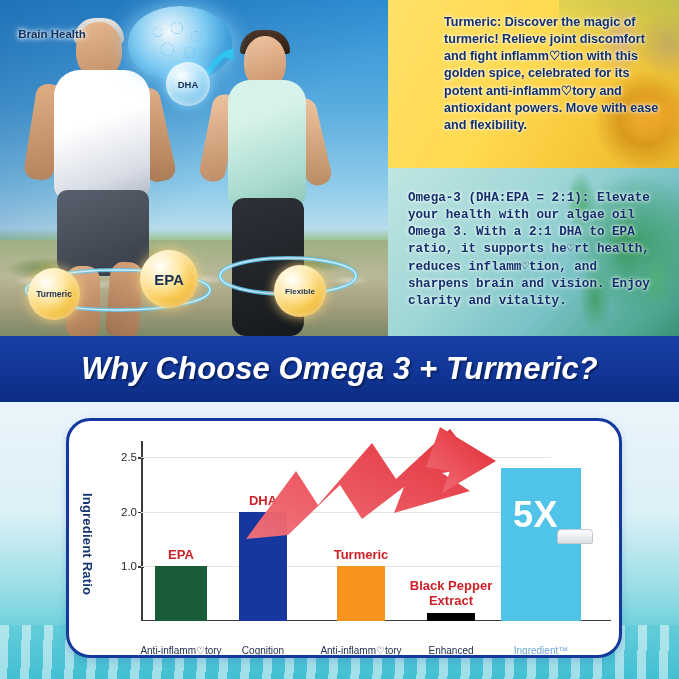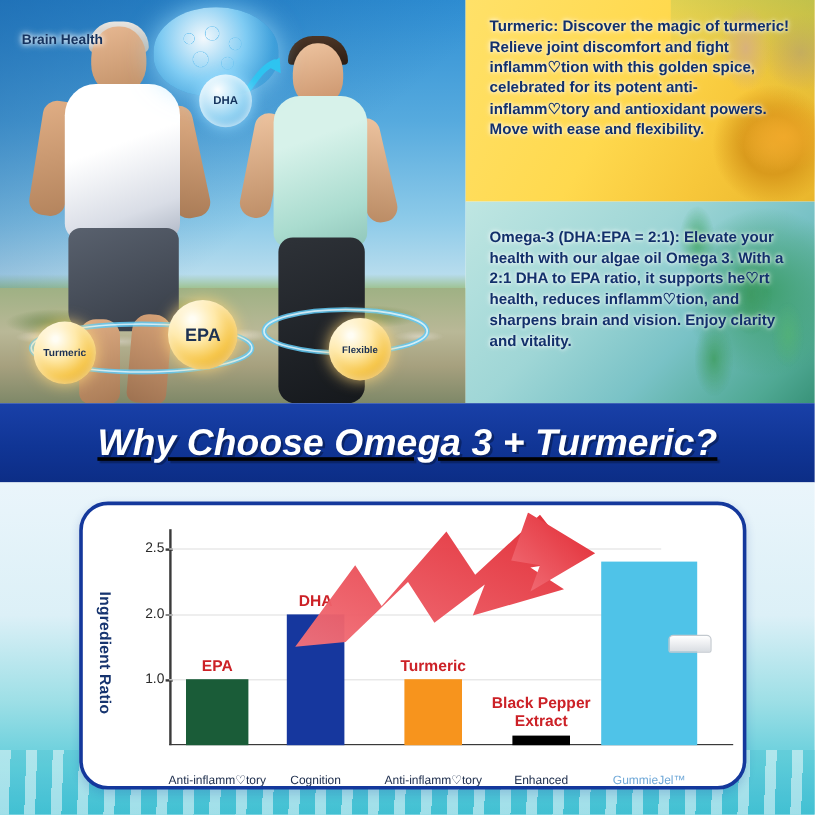--- a/index.html
+++ b/index.html
@@ -128,33 +128,35 @@
   .gold.flex{ left:274px; top:265px; width:52px; height:52px; font-size:8px; }
   .swoosh{ position:absolute; pointer-events:none; }
 
   
   .panel-turmeric{
     position:absolute; left:388px; top:0; width:291px; height:168px; overflow:hidden;
     background:
       radial-gradient(circle 70px at 88% 72%,#e7a82a 0%,#d99a1c 35%,rgba(217,154,28,0) 72%),
       radial-gradient(circle 46px at 96% 26%,#d7a75e 0%,rgba(215,167,94,0) 70%),
       linear-gradient(120deg,#ffe169 0%,#ffd94e 45%,#f7c73a 72%,#e9b62c 100%);
+    padding-left: 36px;
   }
   .panel-turmeric:before{
     content:""; position:absolute; right:0; top:0; width:120px; height:168px;
     background:
       radial-gradient(ellipse 56px 40px at 78% 68%,#f0a92a,rgba(240,169,42,0) 70%),
       radial-gradient(ellipse 30px 52px at 52% 24%,#d9b27a,rgba(217,178,122,0) 70%),
       linear-gradient(200deg,rgba(150,190,90,.55),rgba(150,190,90,0) 45%);
   }
   .panel-omega{
     position:absolute; left:388px; top:168px; width:291px; height:188px; overflow:hidden;
     background:
       radial-gradient(circle 90px at 86% 40%,#3f9f6e 0%,rgba(63,159,110,.35) 55%,rgba(63,159,110,0) 78%),
       linear-gradient(135deg,#bfe6e2 0%,#9fd6d6 38%,#79c2c6 62%,#4fa893 85%,#2f8a6e 100%);
+    font-family: Liberation Mono, monospace;
   }
   .panel-omega:before{
     content:""; position:absolute; right:0; top:0; width:140px; height:168px;
     background:
       radial-gradient(ellipse 22px 44px at 30% 20%,#49a96f,rgba(73,169,111,0) 68%),
       radial-gradient(ellipse 26px 50px at 62% 46%,#3e9a63,rgba(62,154,99,0) 68%),
       radial-gradient(ellipse 24px 46px at 40% 78%,#44a069,rgba(68,160,105,0) 68%),
       radial-gradient(ellipse 20px 40px at 84% 66%,#52b079,rgba(82,176,121,0) 68%);
     opacity:.95;
   }
@@ -163,21 +165,21 @@
     padding:14px 16px 0 20px;
     font-size:12.6px; line-height:1.36; font-weight:700; color:#12306b;
     text-shadow:0 0 3px rgba(255,255,255,.95),0 0 5px rgba(255,255,255,.8);
   }
   .panel-omega .panel-text{ padding-top:22px; }
 
   
   #banner{
     position:absolute; left:0; top:336px; width:679px; height:66px;
     background:linear-gradient(180deg,#1940a8 0%,#103595 55%,#0c2d86 100%);
-    display:flex; align-items:center; justify-content:center;text-decoration:underline;
+    display:flex; align-items:center; justify-content:center;
   }
   #banner .headline{
     color:#ffffff; font-weight:700; font-style:italic; font-size:31px;
     letter-spacing:.1px; white-space:nowrap;
     text-shadow:2px 2px 0 rgba(8,28,80,.65);
   }
 
   
   #chart-section{
     position:absolute; left:0; top:402px; width:679px; height:277px; overflow:hidden;
@@ -348,21 +350,22 @@
         <div class="bar" style="left: 98px; width: 48px; height: 109.091px; background: rgb(22, 55, 158);"></div>
         <div class="bar-cap" style="left: 122px; top: 51.9091px; transform: translateX(-50%); color: rgb(204, 33, 39);"><span>DHA</span></div>
         <div class="cat" style="left: 68px; width: 108px;"><span>Cognition</span><br><span>vision</span></div>
         <div class="bar" style="left: 196px; width: 48px; height: 54.5455px; background: rgb(247, 148, 29);"></div>
         <div class="bar-cap" style="left: 220px; top: 106.455px; transform: translateX(-50%); color: rgb(204, 33, 39);"><span>Turmeric</span></div>
         <div class="cat" style="left: 166px; width: 108px;"><span>Anti-inflamm♡tory</span><br><span>Antioxidant</span></div>
         <div class="bar" style="left: 286px; width: 48px; height: 8.18182px; background: rgb(0, 0, 0);"></div>
         <div class="bar-cap" style="left: 310px; top: 136.818px; transform: translateX(-50%); color: rgb(204, 33, 39);"><span>Black Pepper</span><br><span>Extract</span></div>
         <div class="cat" style="left: 256px; width: 108px;"><span>Enhanced</span><br><span>absorpt</span></div>
         <div class="bar" style="left: 360px; width: 80px; height: 152.727px; background: rgb(79, 195, 232);"></div>
-        <div class="cat" style="left: 346px; width: 108px; color: rgb(111, 168, 216);"><span>GummieJel™</span></div>
+        <div class="five-x" style="left: 372px; top: 53.2727px;">5X</div>
+        <div class="cat" style="left: 346px; width: 108px; color: rgb(111, 168, 216);"><span>Ingredient™</span></div>
       </div>
 
   <div class="arrow-wrap"><svg viewBox="0 0 260 116" width="260" height="116">
           <defs>
             <linearGradient id="ag" x1="0" y1="1" x2="1" y2="0">
               <stop offset="0" stop-color="#f2717a"></stop>
               <stop offset="1" stop-color="#e0262f"></stop>
             </linearGradient>
           </defs>
           <path d="M2 112 L52 44 L74 78 L128 16 L152 52 L206 2 L236 40 L198 46 L226 64 L150 86 L160 60 L118 92 L96 58 L44 108 Z" fill="url(#ag)" opacity=".96"></path>

